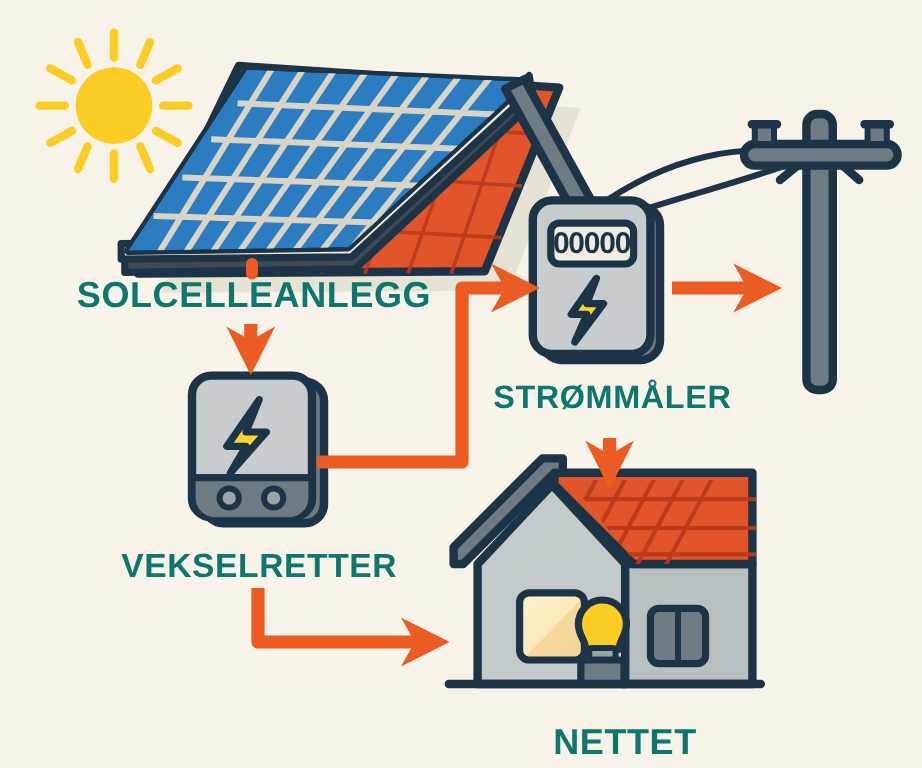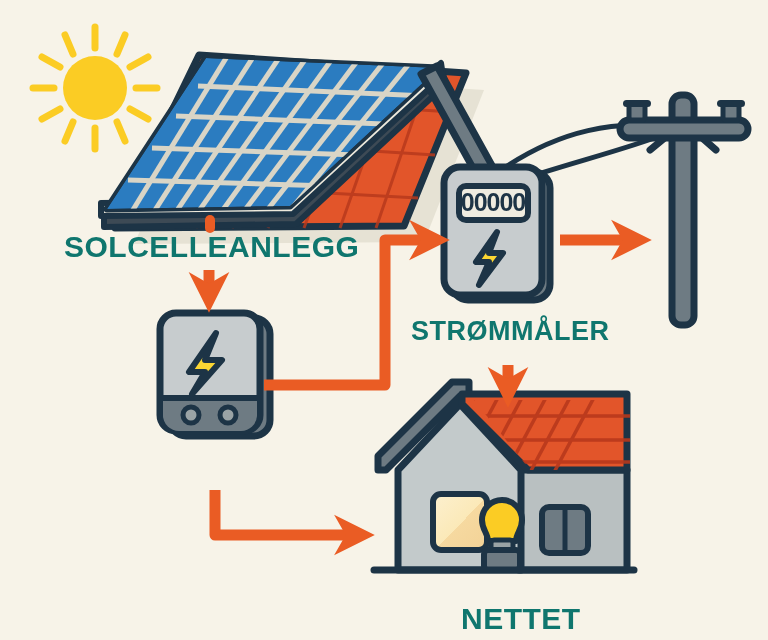--- a/index.html
+++ b/index.html
@@ -196,15 +196,16 @@
       <path d="M209,270 L209,293" marker-end="url(#arrowhead)"></path>
       <path d="M264,385 L385,385 L385,240 L430,240" marker-end="url(#arrowhead)"></path>
       <path d="M560,240 L632,240" marker-end="url(#arrowhead)"></path>
       <path d="M508,365 L508,388" marker-end="url(#arrowhead)"></path>
       <path d="M215,490 L215,535 L355,535" marker-end="url(#arrowhead)"></path>
     </g>
   </svg>
 
   <div class="lbl" id="lbl-solar">SOLCELLEANLEGG</div>
   <div class="lbl" id="lbl-meter">STRØMMÅLER</div>
+  <div class="lbl" id="lbl-inverter">VEKSELRETTER</div>
   <div class="lbl" id="lbl-house">NETTET</div>
 
 </div>
 
 </body></html>

